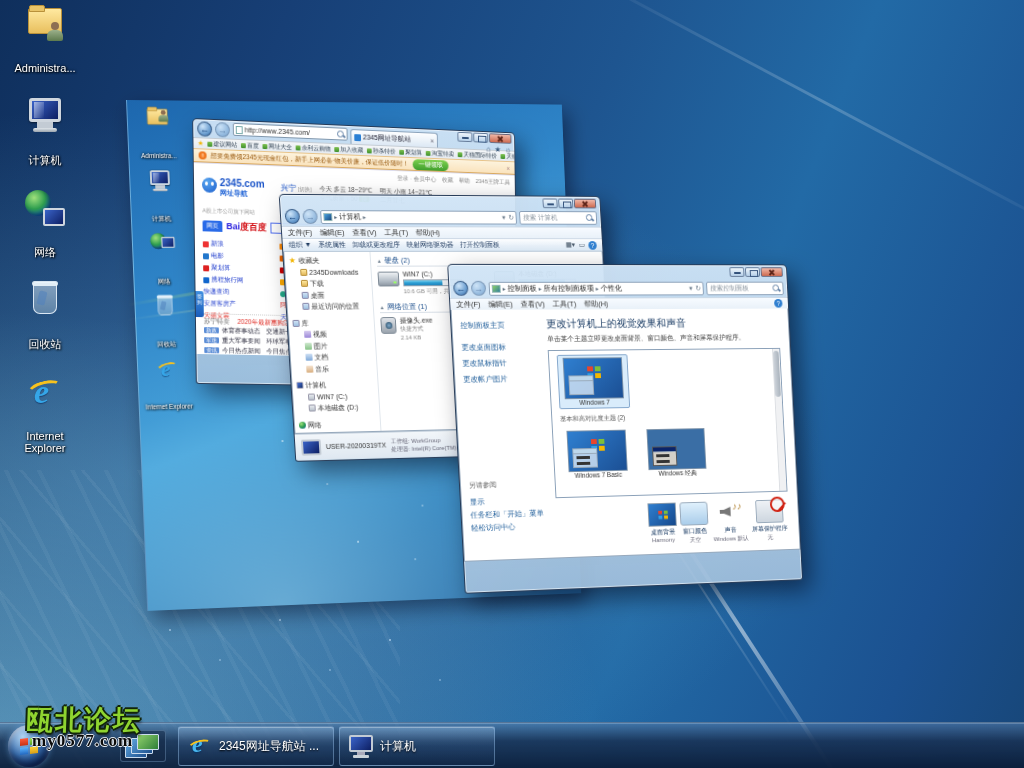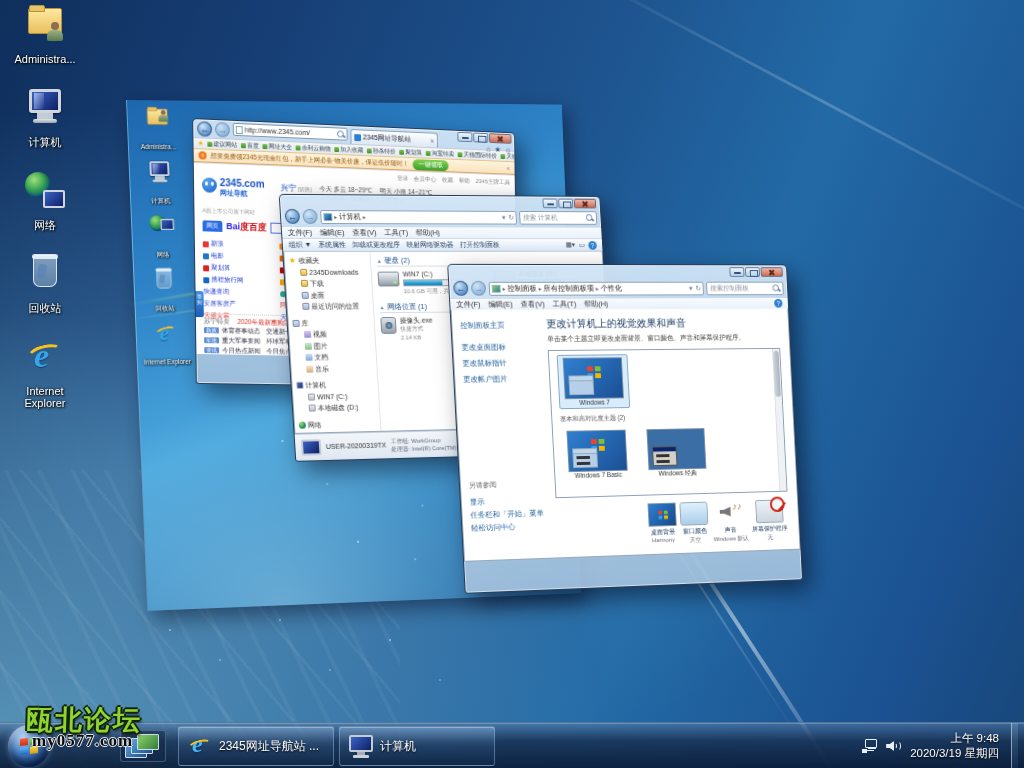--- a/index.html
+++ b/index.html
@@ -22,21 +22,21 @@
           background: radial-gradient(circle 2px at 20px 30px, #cfe9ff 40%, transparent 60%),
                       radial-gradient(circle 1.5px at 70px 60px, #cfe9ff 40%, transparent 60%),
                       radial-gradient(circle 2px at 130px 20px, #cfe9ff 40%, transparent 60%),
                       radial-gradient(circle 1.5px at 180px 70px, #cfe9ff 40%, transparent 60%),
                       radial-gradient(circle 2px at 240px 40px, #cfe9ff 40%, transparent 60%),
                       radial-gradient(circle 1.5px at 290px 80px, #cfe9ff 40%, transparent 60%); }
 
   
   .dicons { position:absolute; left:6px; top:4px; width:80px; z-index:2; }
   .dicon { width:78px; margin-bottom:22px; text-align:center; cursor:default; }
-  .dicon .lbl { color:#fff; font-size:11px; line-height:12px; text-shadow:1px 1px 2px #000, 0 0 3px #000; margin-top:11px; }
+  .dicon .lbl { color:#fff; font-size:11px; line-height:12px; text-shadow:1px 1px 2px #000, 0 0 3px #000; margin-top:20px; }
   .ic { position:relative; width:40px; height:38px; margin:0 auto; }
   
   .ic-folder { position:absolute; left:3px; top:4px; width:34px; height:26px; background:linear-gradient(#ffe9a0,#e8bf5e); border:1px solid #b9913a; border-radius:2px; }
   .ic-folder:before { content:""; position:absolute; left:0; top:-4px; width:14px; height:5px; background:#e8c468; border:1px solid #b9913a; border-radius:2px 2px 0 0; }
   .ic-person { position:absolute; right:2px; bottom:0; width:16px; height:20px; }
   .ic-person:before { content:""; position:absolute; left:4px; top:0; width:8px; height:8px; border-radius:50%; background:#8d6e52; }
   .ic-person:after { content:""; position:absolute; left:0; top:8px; width:16px; height:11px; border-radius:6px 6px 2px 2px; background:linear-gradient(#9bb08a,#5d7a4e); }
   
   .ic-mon { position:absolute; left:4px; top:2px; width:32px; height:24px; background:linear-gradient(135deg,#3a63c8,#0d1f63); border:3px solid #cfd6de; border-radius:3px; box-shadow:0 1px 2px rgba(0,0,0,.5); }
   .ic-mon:after { content:""; position:absolute; left:2px; top:1px; width:10px; height:16px; background:linear-gradient(115deg,rgba(255,255,255,.55),transparent); }
@@ -838,34 +838,18 @@
     </div>
     <div class="tbtn">
       <span class="bic bic-comp">
           <span class="scr"></span>
           <span class="std"></span>
           <span class="bse"></span>
         </span>
       <span>计算机</span>
     </div>
   </div>
-  <div class="tray">
-    <div class="tr-net">
-        <span class="m"></span>
-        <span class="plug"></span>
-      </div>
-    <div class="tr-vol">
-        <span class="spk"></span>
-        <span class="w1"></span>
-        <span class="w2"></span>
-      </div>
-    <div class="clock">
-      <div>上午 9:48</div>
-      <div>2020/3/19 星期四</div>
-    </div>
-    <div class="showdesk"></div>
-  </div>
 </div>
 
 <div class="wmark">
   <div class="l1">瓯北论坛</div>
   <div class="l2">my0577.com</div>
 </div>
 
 </body></html>

